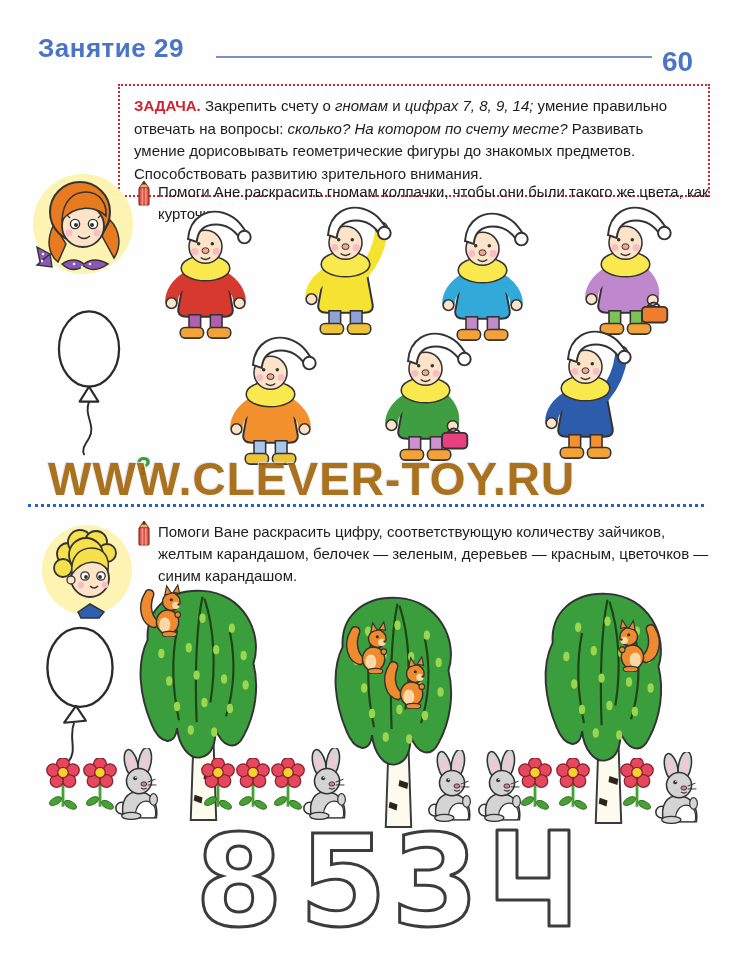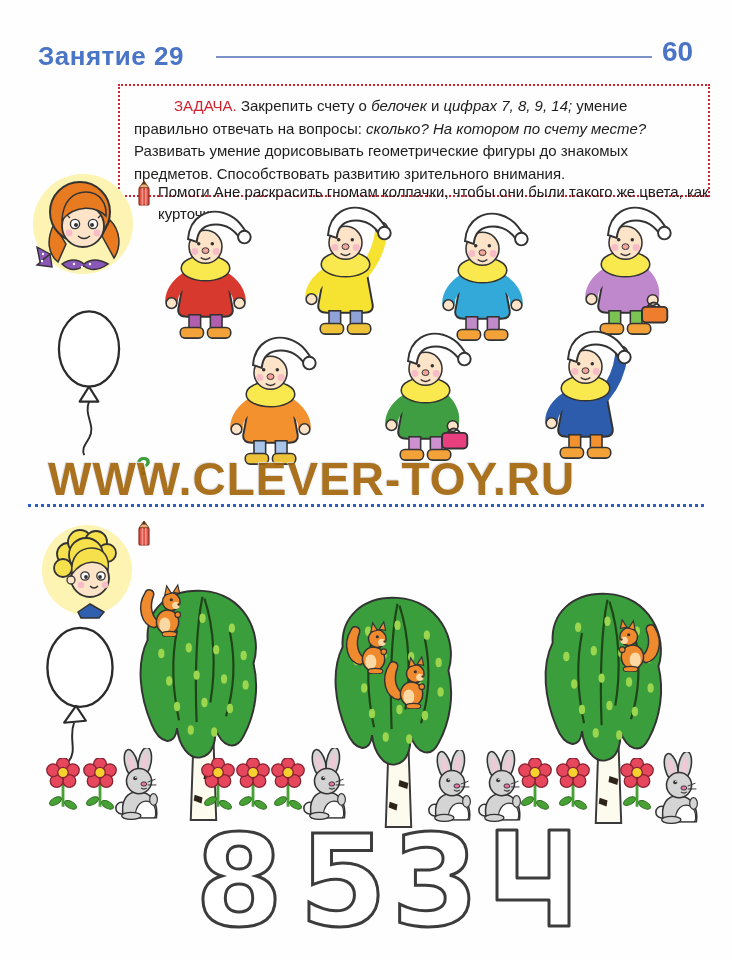--- a/index.html
+++ b/index.html
@@ -3,43 +3,43 @@
 <meta charset="utf-8">
 <style>
   html,body{margin:0;padding:0;background:#888;}
   .page{position:relative;width:732px;height:960px;background:#fefefe;
         font-family:"Liberation Sans",sans-serif;color:#1d1d1d;overflow:hidden;margin:0 auto;}
   .abs{position:absolute;}
   .lesson-title{font-size:26px;font-weight:bold;color:#4a74c5;letter-spacing:.5px;}
   .header-line{height:2px;background:#7a90c6;}
   .page-num{font-size:28px;font-weight:bold;color:#4a74c5;}
   .task-box{border:2px dotted #cf2330;padding:9px 14px 10px;font-size:15px;line-height:1.5;width:560px;}
-  .task-label{color:#cf2330;font-weight:normal;margin-left:40px;}
+  .task-label{color:#cf2330;font-weight:bold;}
   .it{font-style:italic;}
   .instr{font-size:15px;line-height:1.45;}
   .q-icon{font-size:25px;font-weight:bold;color:#3a9f3a;line-height:1;}
   .watermark{font-size:46px;font-weight:bold;color:#a16207;letter-spacing:1px;white-space:nowrap;
              text-shadow:2px 2px 1px #fafafa,-1px -1px 1px #d9d9df;opacity:.9;pointer-events:none;z-index:5;}
   .divider{border-top:3px dotted #2d5fc0;}
   .arm{fill:none;stroke-width:13;stroke-linecap:round;}
   .skin{fill:#fde4c8;stroke:#333;stroke-width:1.6;}
   svg{display:block;}
 </style>
 </head>
 <body>
 
 <div class="page">
 
-  <div class="abs lesson-title" style="left:38px;top:41px;">Занятие 29</div>
+  <div class="abs lesson-title" style="left:38px;top:33px;">Занятие 29</div>
   <div class="abs header-line" style="left:216px;top:56px;width:436px;"></div>
-  <div class="abs page-num" style="left:662px;top:36px;">60</div>
+  <div class="abs page-num" style="left:662px;top:46px;">60</div>
 
   <div class="abs task-box" style="left:118px;top:84px;">
     <span class="task-label">ЗАДАЧА.</span>
-    <span>Закрепить счету о </span><span class="it">белочек</span><span> и </span><span class="it">цифрах 7, 8, 9, 14;</span><span> умение правильно отвечать на вопросы: </span><span class="it">сколько? На котором по счету месте?</span><span> Развивать умение дорисовывать геометрические фигуры до знакомых предметов. Способствовать развитию зрительного внимания.</span>
+    <span>Закрепить счету о </span><span class="it">гномам</span><span> и </span><span class="it">цифрах 7, 8, 9, 14;</span><span> умение правильно отвечать на вопросы: </span><span class="it">сколько? На котором по счету месте?</span><span> Развивать умение дорисовывать геометрические фигуры до знакомых предметов. Способствовать развитию зрительного внимания.</span>
   </div>
 
   <div class="abs" style="left:30px;top:168px;">
     <svg viewBox="0 0 105 118" width="105" height="118">
       <circle cx="53" cy="56" r="50" fill="#fdf3b3"></circle>
       <path d="M24,56 C16,72 18,86 28,94 L36,76 Z" fill="#e87a20" stroke="#333" stroke-width="1.5"></path>
       <path d="M80,52 C90,62 92,78 84,90 L72,68 Z" fill="#e87a20" stroke="#333" stroke-width="1.5"></path>
       <circle cx="50" cy="44" r="30" fill="#e87a20" stroke="#333" stroke-width="2"></circle>
       <circle cx="53" cy="58" r="21" fill="#fde4c8" stroke="#333" stroke-width="1.8"></circle>
       <path d="M32,52 C33,32 44,24 56,24 C70,24 77,36 76,48 C66,38 46,36 32,52 Z" fill="#e87a20" stroke="#333" stroke-width="1.5"></path>
@@ -281,20 +281,21 @@
 
   <div class="abs" style="left:137px;top:521px;">
     <svg viewBox="0 0 14 26" width="14" height="26">
       <polygon points="7,0 12,7 2,7" fill="#e8b27c" stroke="#7a4a20" stroke-width="1"></polygon>
       <polygon points="7,0 9.3,3.4 4.7,3.4" fill="#5a2d12"></polygon>
       <rect x="2" y="7" width="10" height="17" rx="1" fill="#e05545" stroke="#8a2a20" stroke-width="1.2"></rect>
       <rect x="4.6" y="7" width="1.6" height="17" fill="#f4938a"></rect>
       <rect x="8" y="7" width="1.6" height="17" fill="#f4938a"></rect>
     </svg>
   </div>
+  <div class="abs instr" style="left:158px;top:521px;width:558px;">Помоги Ване раскрасить цифру, соответствующую количеству зайчиков, желтым карандашом, белочек — зеленым, деревьев — красным, цветочков — синим карандашом.</div>
 
   <div class="abs" style="left:26px;top:622px;">
     <svg viewBox="0 0 100 160" width="104" height="158">
       <ellipse cx="52" cy="46" rx="33" ry="40" fill="#fff" stroke="#2b2b2b" stroke-width="2.4"></ellipse>
       <polygon points="48,85 36,102 58,100" fill="#fff" stroke="#2b2b2b" stroke-width="2.2" stroke-linejoin="round"></polygon>
       <path d="M46,102 C40,118 50,130 40,142 C34,149 30,152 30,158" fill="none" stroke="#2b2b2b" stroke-width="2"></path>
     </svg>
   </div>
 
   <div class="abs" id="scene-layer" style="left:30px;top:580px;width:700px;height:250px;">

